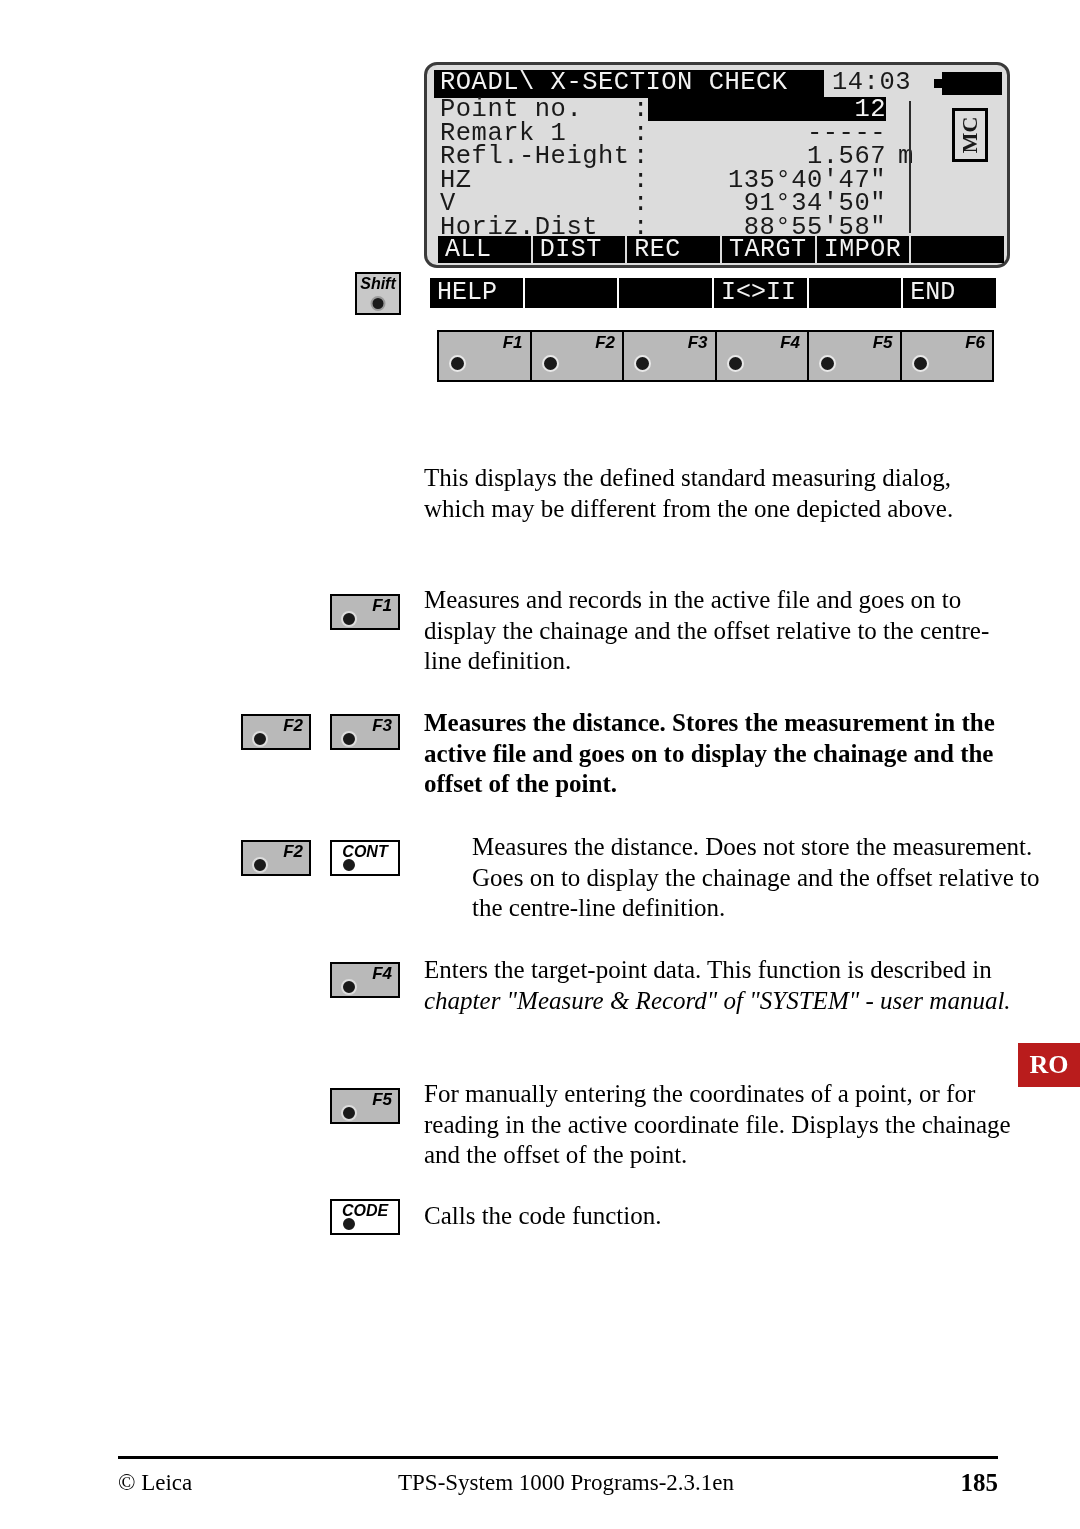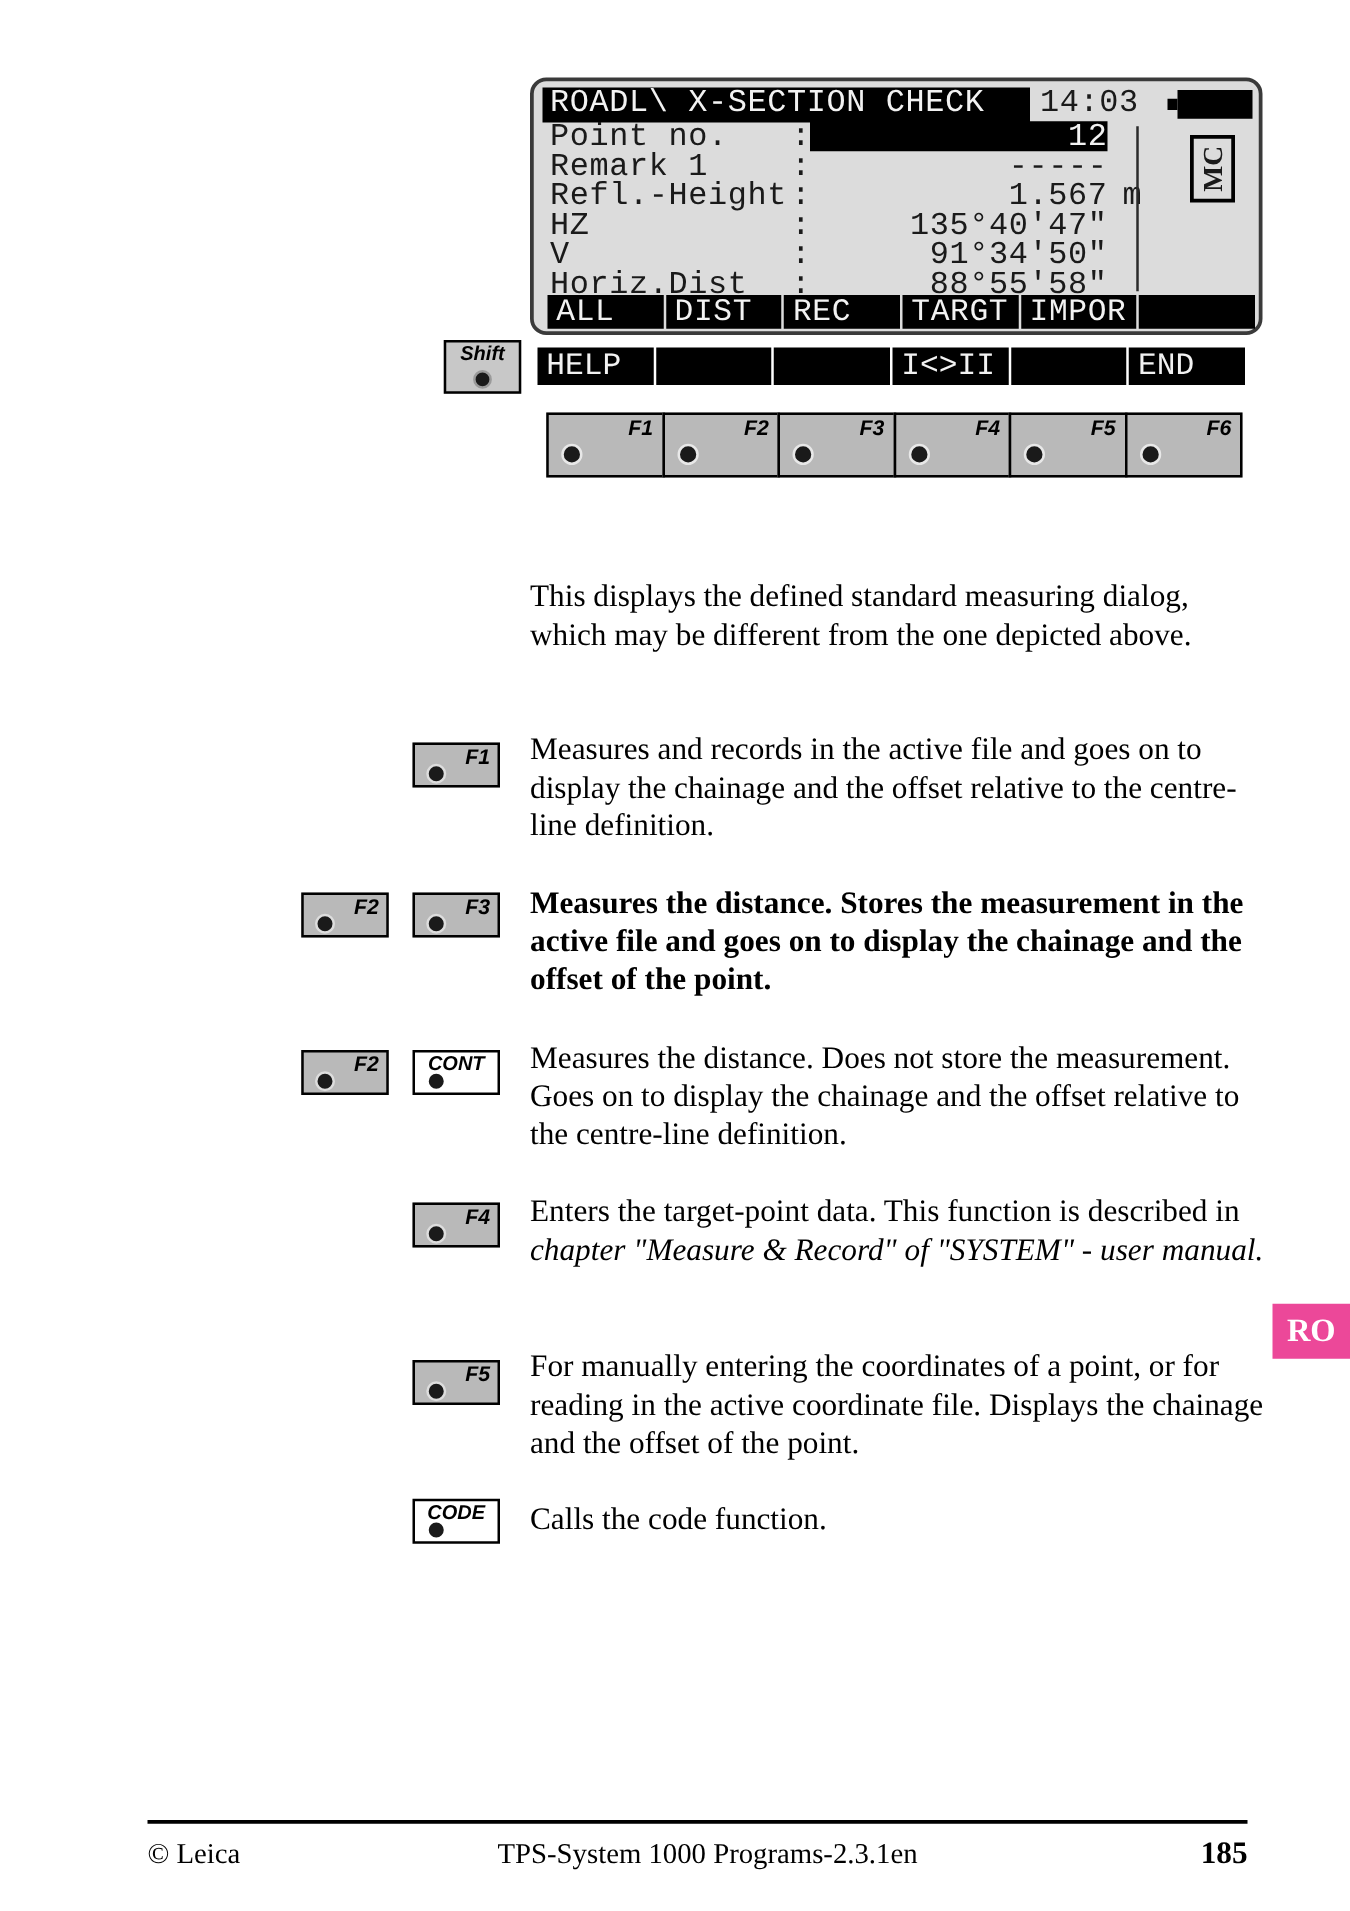--- a/index.html
+++ b/index.html
@@ -213,21 +213,21 @@
     height: 30px;
     display: flex;
   }
   #shiftrow .softkey span { line-height: 30px; }
 
   
   #shiftkey {
     position: absolute;
     left: 355px;
     top: 272px;
-    width: 62px;
+    width: 46px;
     height: 43px;
     background: #c8c8c8;
     border: 2px solid #000;
     box-sizing: border-box;
   }
   #shiftkey .klabel {
     position: absolute;
     left: 0; right: 0;
     top: 0px;
     text-align: center;
@@ -352,21 +352,21 @@
     border-color: #ffffff;
   }
 
   
   #ro-tab {
     position: absolute;
     right: 0;
     top: 1043px;
     width: 62px;
     height: 44px;
-    background: #ec4899;
+    background: #b91c1c;
   }
   #ro-tab span {
     position: absolute;
     left: 0; right: 0;
     top: 50%;
     transform: translateY(-50%);
     text-align: center;
     color: #ffffff;
     font-size: 26px;
     font-weight: 700;
@@ -561,21 +561,21 @@
 <div class="entry-text" style="top:708px;font-weight:bold;">Measures the distance. Stores the measurement in the active file and goes on to display the chainage and the offset of the point.</div>
 
 <div class="gkey" style="left:241px; top:840px;">
   <div class="glabel">F2</div>
   <div class="gdot"></div>
 </div>
 <div class="gkey white" style="left:330px; top:840px;">
   <div class="glabel">CONT</div>
   <div class="gdot"></div>
 </div>
-<div class="entry-text" style="top:832px;">Measures the distance. Does not store the measurement. Goes on to display the chainage and the offset relative to the centre-line definition.</div>
+<div class="entry-text" style="top:832px;margin-left:48px;">Measures the distance. Does not store the measurement. Goes on to display the chainage and the offset relative to the centre-line definition.</div>
 
 <div class="gkey" style="left:330px; top:962px;">
   <div class="glabel">F4</div>
   <div class="gdot"></div>
 </div>
 <div class="entry-text" style="top:955px;"><span>Enters the target-point data. This function is described in </span><em>chapter "Measure &amp; Record" of "SYSTEM" - user manual.</em></div>
 
 <div class="gkey" style="left:330px; top:1088px;">
   <div class="glabel">F5</div>
   <div class="gdot"></div>

